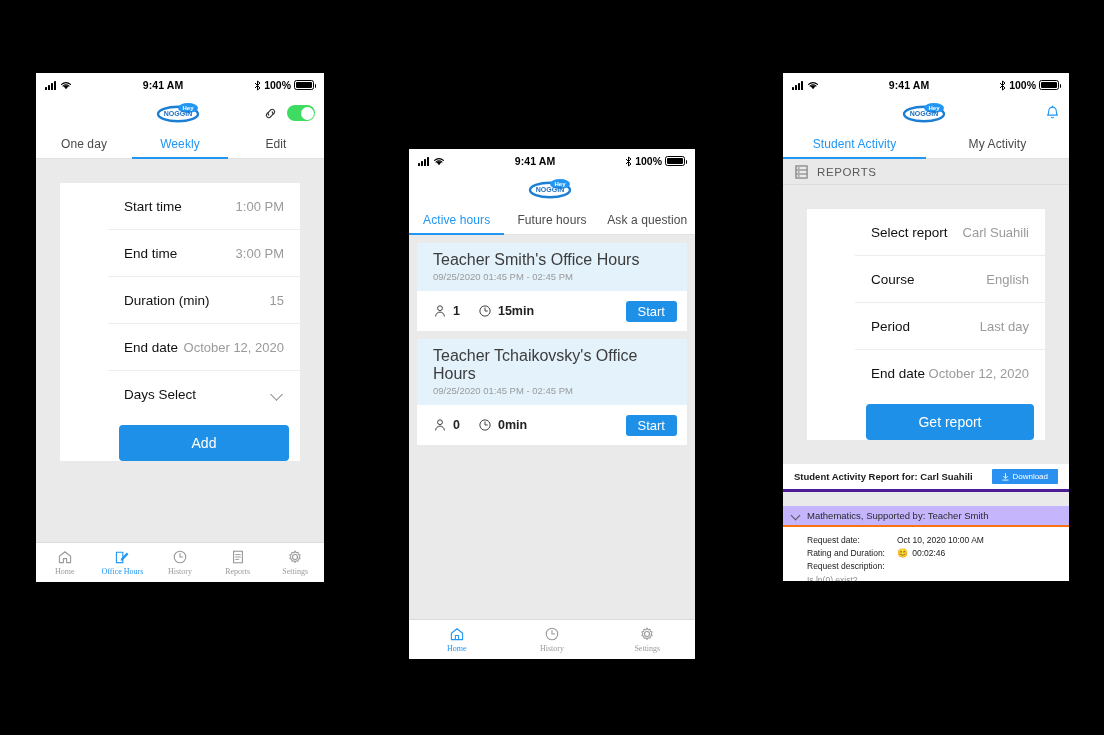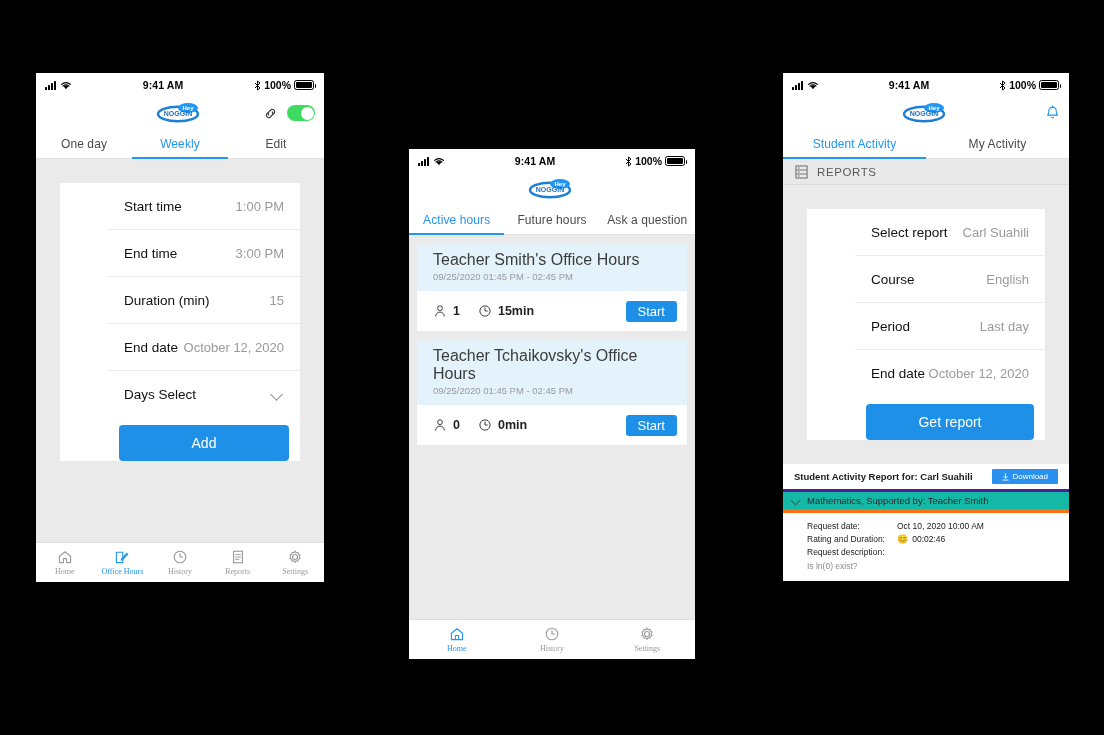--- a/index.html
+++ b/index.html
@@ -153,23 +153,24 @@
   }
   .rep-bar .t { font-size: 9.5px; font-weight: bold; color: #1a1a1a; }
   .dl-btn {
     background: #2b91f0; color: #fff; border: none; border-radius: 1px;
     font-size: 8px; height: 15px; padding: 0 10px;
     display: flex; align-items: center; gap: 3px;
     font-family: "Liberation Sans", sans-serif;
   }
   .acc-head {
     display: flex; align-items: center; gap: 7px;
-    padding: 0 9px; height: 21px; background: #14b8a6;
+    padding: 0 9px; height: 21px; background: #c4b5fd;
     font-size: 9.5px; color: #2a2a2a;
-    border-bottom: 4px solid #f97316;
+    border-bottom: 2px solid #f97316;
+    margin-top: 14px;
   }
   .acc-head.bold { font-weight: bold; }
   .vchev { width: 8px; height: 8px; position: relative; flex: 0 0 8px; }
   .vchev::after{
     content:""; position:absolute; left:0; top:0px;
     width:6px;height:6px; border-right:1.2px solid #555;
     border-bottom:1.2px solid #555; transform: rotate(45deg);
   }
   .acc-body { background: #fff; padding: 7px 9px 8px 24px; }
   .kv { display: flex; font-size: 8.5px; color: #1a1a1a; line-height: 13px; }

